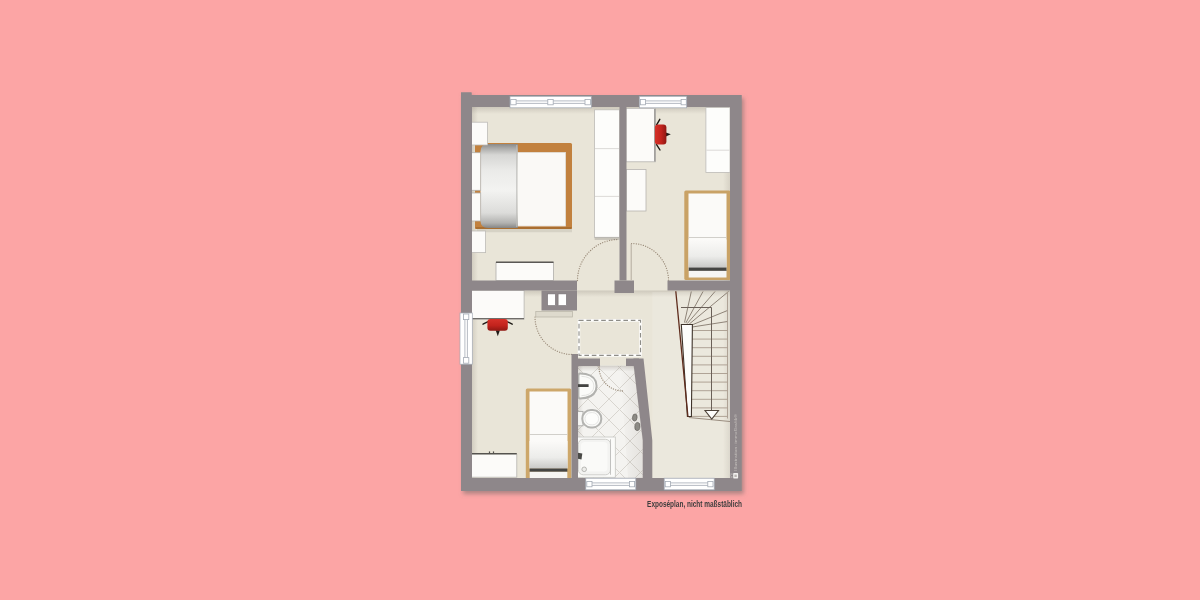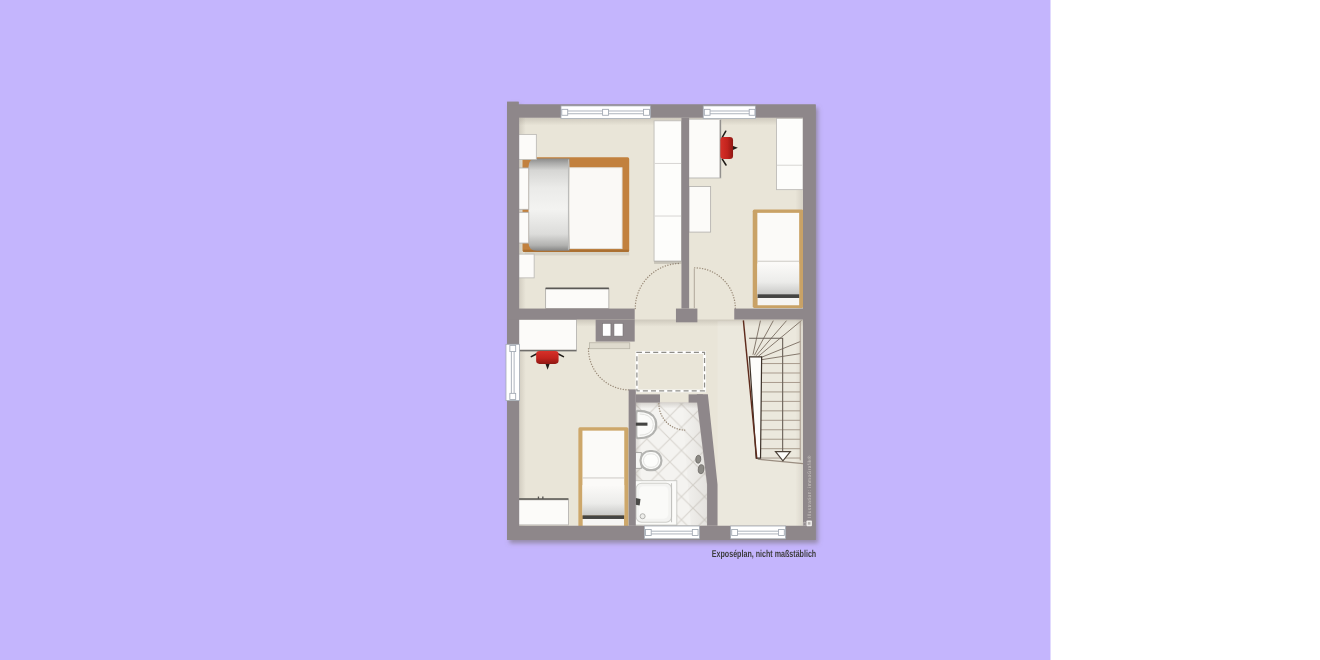--- a/index.html
+++ b/index.html
@@ -1,16 +1,16 @@
 <!DOCTYPE html>
 <html><head>
 <meta charset="utf-8">
 <style>
   html,body{margin:0;padding:0;background:#ffffff;}
-  #page{position:relative;width:955px;height:600px;background:#c4b5fd;overflow:hidden;
+  #page{position:relative;width:1200px;height:600px;background:#fca5a5;overflow:hidden;
         font-family:"Liberation Sans", sans-serif;}
 </style>
 </head>
 <body>
 <div id="page">
 <svg width="1200" height="600" viewBox="0 0 1200 600" xmlns="http://www.w3.org/2000/svg">
 <defs>
   <linearGradient id="rollG" x1="0" y1="0" x2="0" y2="1">
     <stop offset="0" stop-color="#8a8a89"></stop>
     <stop offset="0.05" stop-color="#aaaaa9"></stop>

